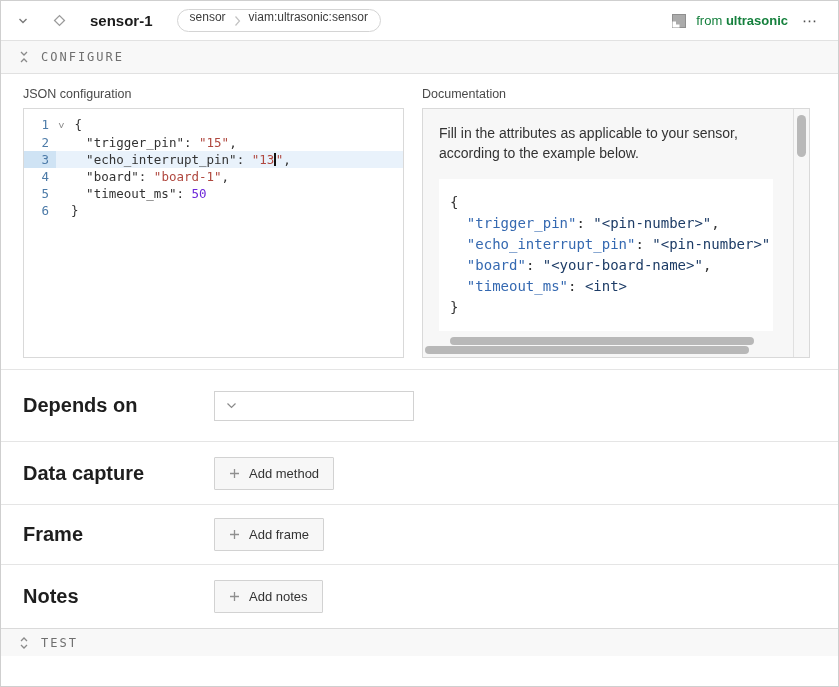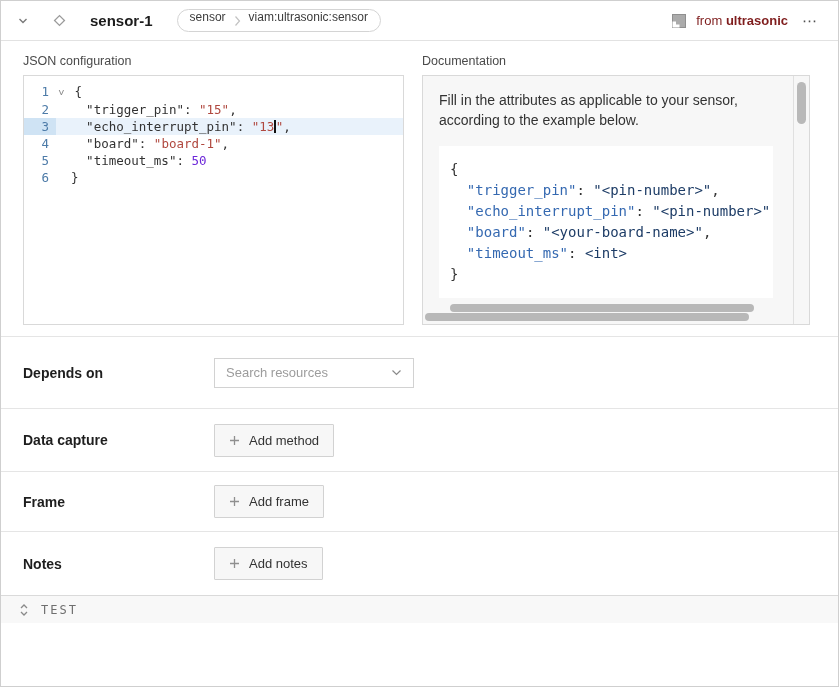--- a/index.html
+++ b/index.html
@@ -15,21 +15,21 @@
     padding:0 16px; border-bottom:1px solid #e2e2e2; background:#fff;
   }
   .icon { display:inline-flex; align-items:center; justify-content:center; }
   .comp-title { font-size:15px; font-weight:700; color:#1c1c1c; margin-right:2px; }
   .badge-pill {
     display:inline-flex; gap:8px;
     border:1px solid #d4d4d4; border-radius:12px; height:23px;
     padding:0 12px; font-size:12px; color:#3c3c3c; background:#fff;
   }
   .header-right { margin-left:auto; display:inline-flex; align-items:center; gap:10px; }
-  .from-text { font-size:13px; color:#7f1d1d; }
+  .from-text { font-size:13px; color:#15803d; }
   .from-text b { font-weight:700; }
   .ellipsis-btn { font-size:15px; color:#4f4f4f; letter-spacing:1px; cursor:pointer; padding:0 4px; }
   
   .section-bar {
     display:flex; align-items:center; gap:11px; padding:0 17px;
     background:#f8f8f8; border-bottom:1px solid #e1e1e1;
   }
   .section-bar.configure { height:33px; }
   .section-bar.bottom { border-top:1px solid #dadada; border-bottom:none; }
   .section-bar.errorlogs { height:27px; }
@@ -95,21 +95,21 @@
   }
   .doc-hthumb-outer {
     position:absolute; left:2px; bottom:3px; width:324px; height:8px;
     background:#b8b8b8; border-radius:4px;
   }
   
   .field-row {
     display:flex; align-items:center; padding:0 22px;
     border-top:1px solid #e5e5e5; background:#fff;
   }
-  .field-row .row-label { width:191px; flex:none; font-size:14px; font-weight:700; color:#1e1e1e; }
+  .field-row .row-label { width:191px; flex:none; font-size:20px; font-weight:700; color:#1e1e1e; }
   .row-depends { height:72px; }
   .row-capture { height:63px; }
   .row-frame  { height:60px; }
   .row-notes  { height:64px; }
   .select-box {
     width:200px; height:30px; border:1px solid #d2d2d2; background:#fff;
     display:flex; align-items:center; padding:0 11px; cursor:pointer;
   }
   .select-placeholder { font-size:13px; color:#9c9c9c; flex:1; }
   .add-btn {
@@ -152,20 +152,29 @@
           <path d="M0.5 13.5 V7.5 H4 V10.5 H7.5 V13.5 Z" fill="#ffffff"></path>
         </svg>
       </span>
       <span class="from-text">
         <span>from</span> <b>ultrasonic</b>
       </span>
       <span class="ellipsis-btn">⋯</span>
     </span>
   </div>
 
+  <div class="section-bar configure">
+    <span class="icon">
+      <svg width="12" height="14" viewBox="0 0 12 14">
+        <polyline points="3,2 6,5 9,2" fill="none" stroke="#8a8a8a" stroke-width="1.3"></polyline>
+        <polyline points="3,12 6,9 9,12" fill="none" stroke="#8a8a8a" stroke-width="1.3"></polyline>
+      </svg>
+    </span>
+    <span class="section-title">CONFIGURE</span>
+  </div>
 
   <div class="config-body">
     <div class="col-left">
       <div class="field-caption">JSON configuration</div>
       <div class="editor">
           <div class="code-row">
             <div class="gutter">1</div>
             <div class="code-text"><span class="tk-fold">&gt;</span><span class="tk-plain"> </span><span class="tk-punct">{</span></div>
           </div>
           <div class="code-row">
@@ -221,21 +230,20 @@
         <div class="doc-scrollcol">
           <div class="doc-vthumb"></div>
         </div>
       </div>
     </div>
   </div>
 
   <div class="field-row row-depends">
     <span class="row-label">Depends on</span>
     <div class="select-box">
-      <span class="select-placeholder">Search resources</span>
       <span class="icon">
         <svg width="11" height="7" viewBox="0 0 11 7">
             <polyline points="1.5,1.5 5.5,5.5 9.5,1.5" fill="none" stroke="#8a8a8a" stroke-width="1.2"></polyline>
           </svg>
       </span>
     </div>
   </div>
 
   <div class="field-row row-capture">
     <span class="row-label">Data capture</span>

